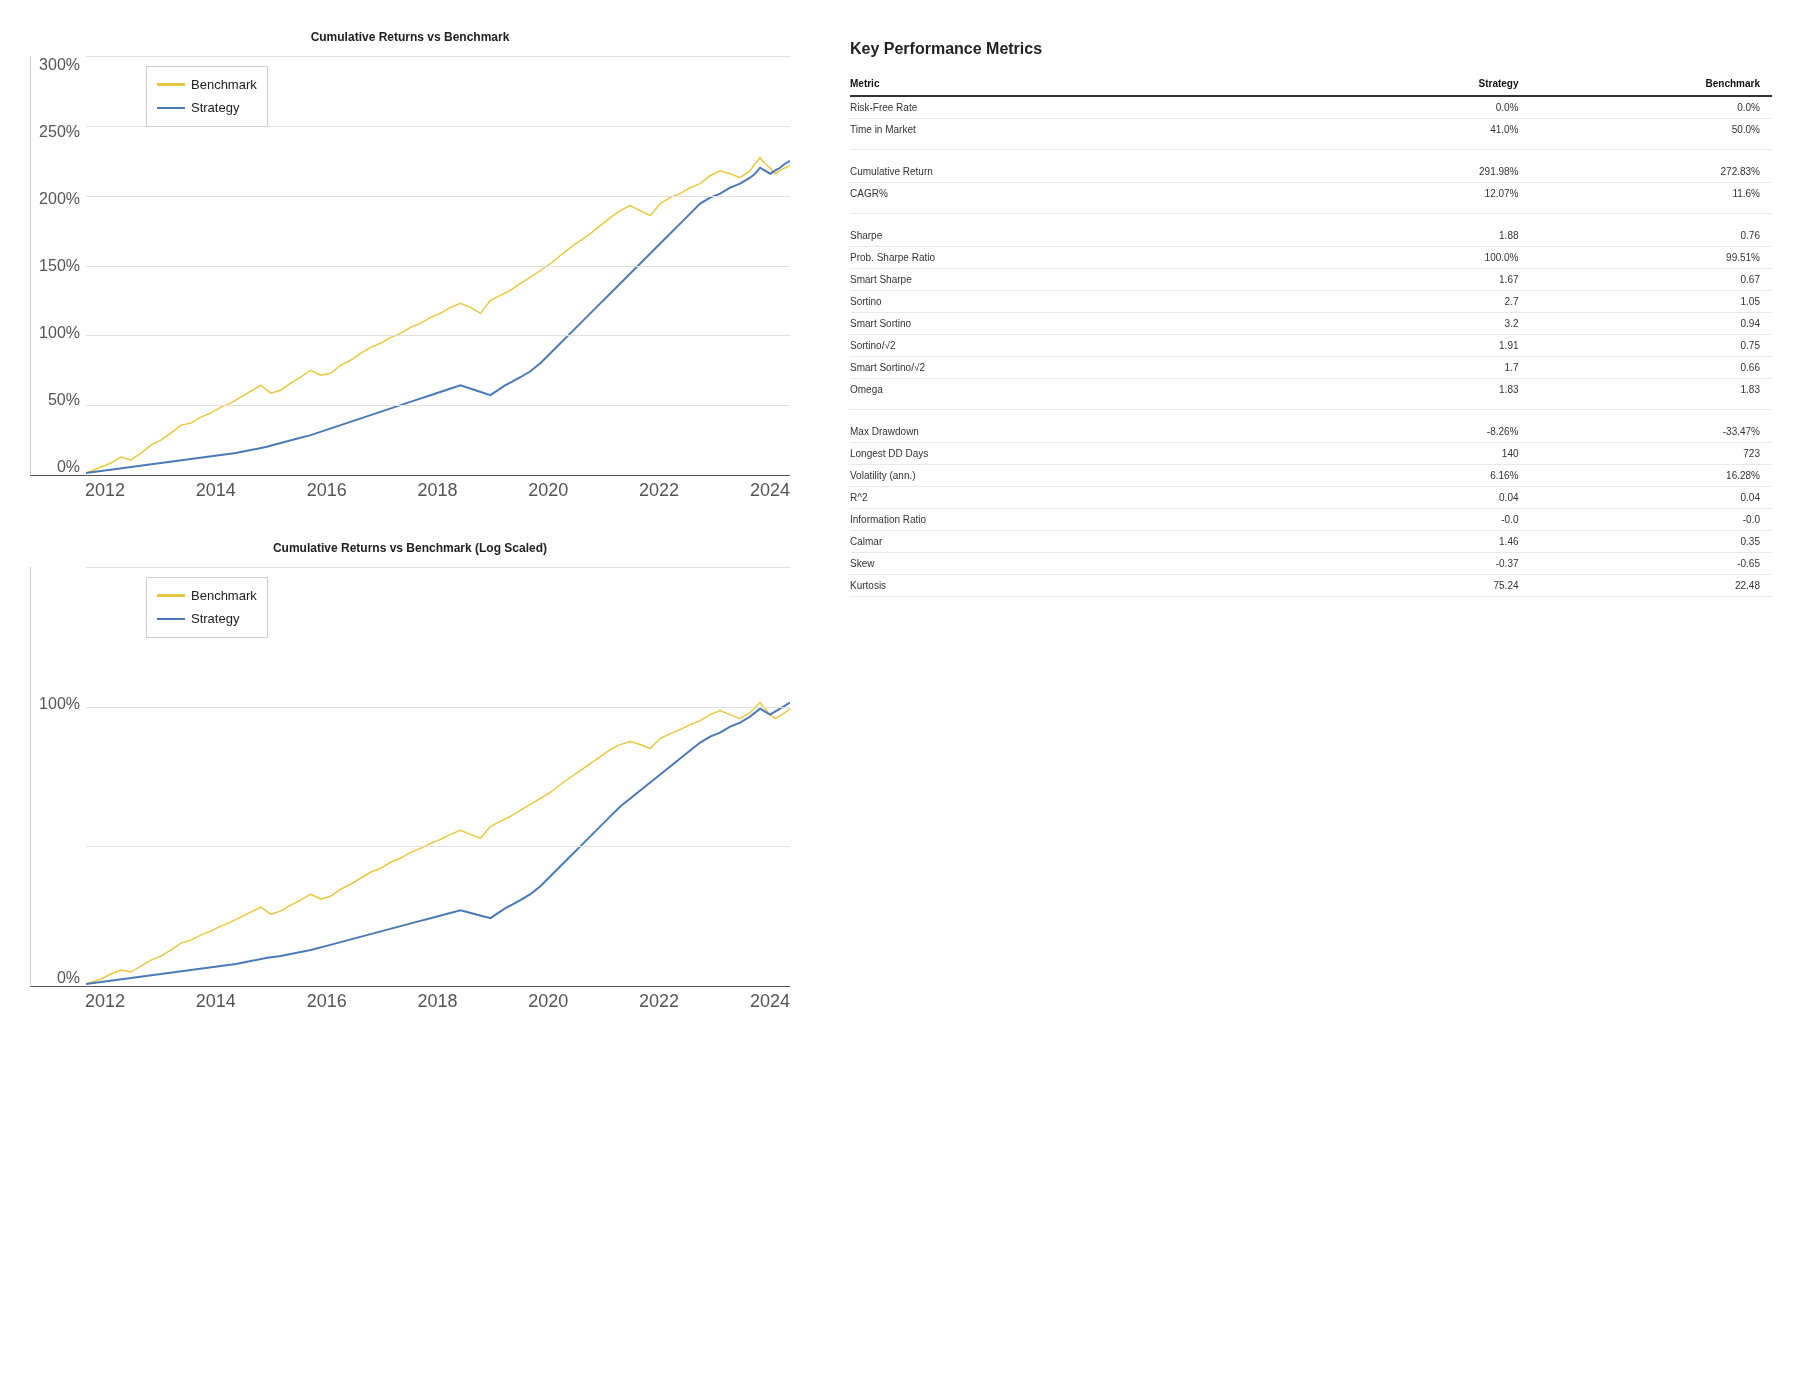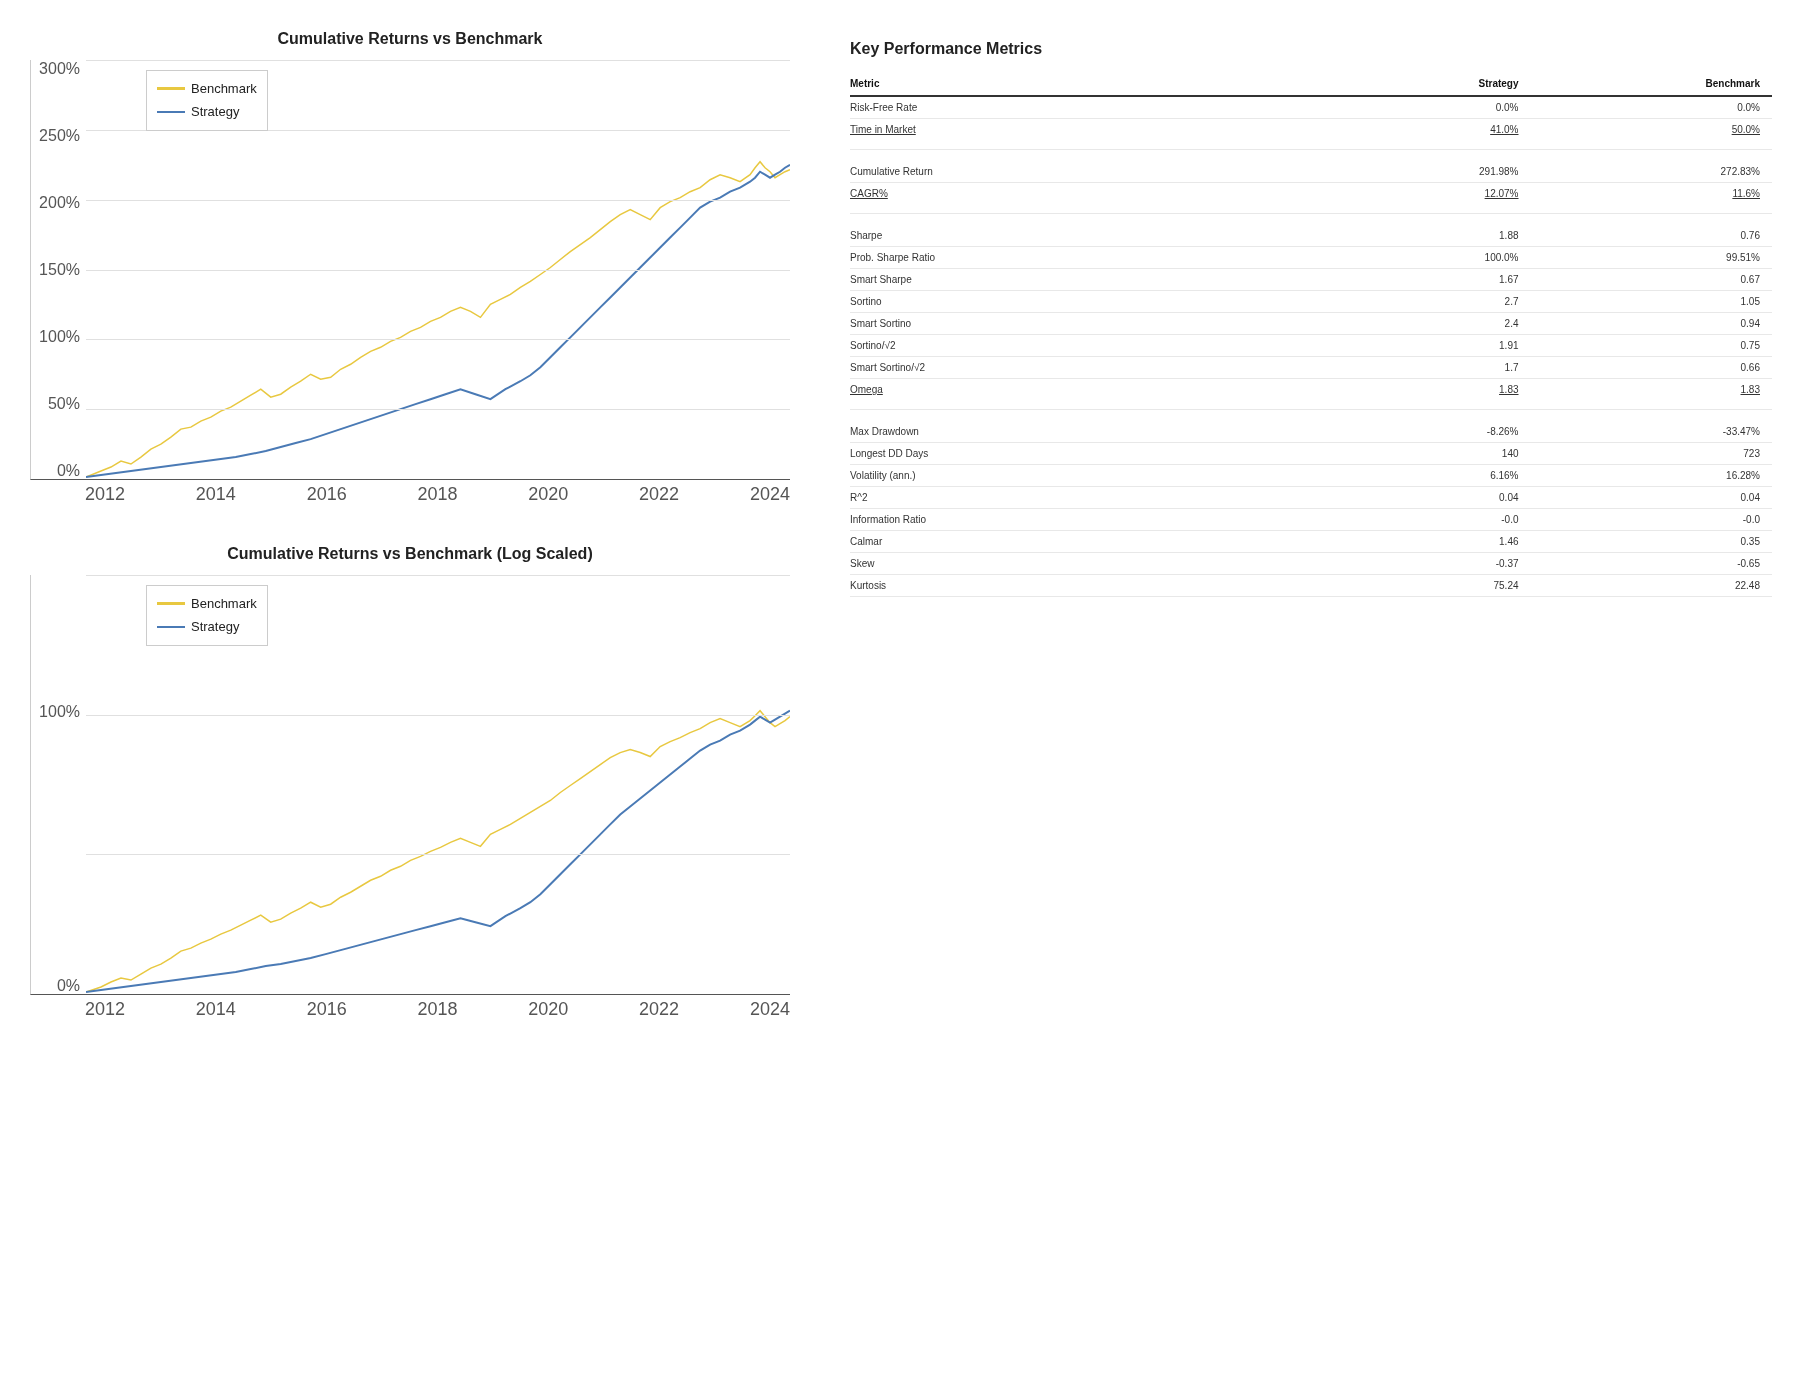--- a/index.html
+++ b/index.html
@@ -24,21 +24,21 @@
       flex-direction: column;
       gap: 40px;
     }
     .chart-wrapper {
       display: flex;
       flex-direction: column;
       align-items: center;
     }
     .chart-title {
       font-weight: bold;
-      font-size: 16px;
+      font-size: 12px;
       margin-bottom: 12px;
       text-align: right;
     }
     .chart-area {
       width: 760px;
       height: 420px;
       position: relative;
       border-bottom: 1.5px solid #555;
       border-left: 1.5px solid #ccc;
     }
@@ -135,21 +135,20 @@
       border-bottom: 1px solid #e8e8e8;
     }
     .metrics-table td.right {
       text-align: right;
     }
     .metrics-table tr.group-start td {
       padding-top: 16px;
     }
     .metrics-table tr.group-end td {
       padding-bottom: 14px;
-      text-decoration: underline;
     }
     .col-metric { width: 200px; }
     .col-strategy { width: 110px; text-align: right; }
     .col-benchmark { width: 110px; text-align: right; }
 
     
     svg.chart-svg {
       width: 100%;
       height: 100%;
     }
@@ -374,21 +373,21 @@
             <td class="right">1.67</td>
             <td class="right">0.67</td>
           </tr>
           <tr>
             <td>Sortino</td>
             <td class="right">2.7</td>
             <td class="right">1.05</td>
           </tr>
           <tr>
             <td>Smart Sortino</td>
-            <td class="right">2.4</td>
+            <td class="right">3.2</td>
             <td class="right">0.94</td>
           </tr>
           <tr>
             <td>Sortino/√2</td>
             <td class="right">1.91</td>
             <td class="right">0.75</td>
           </tr>
           <tr>
             <td>Smart Sortino/√2</td>
             <td class="right">1.7</td>

